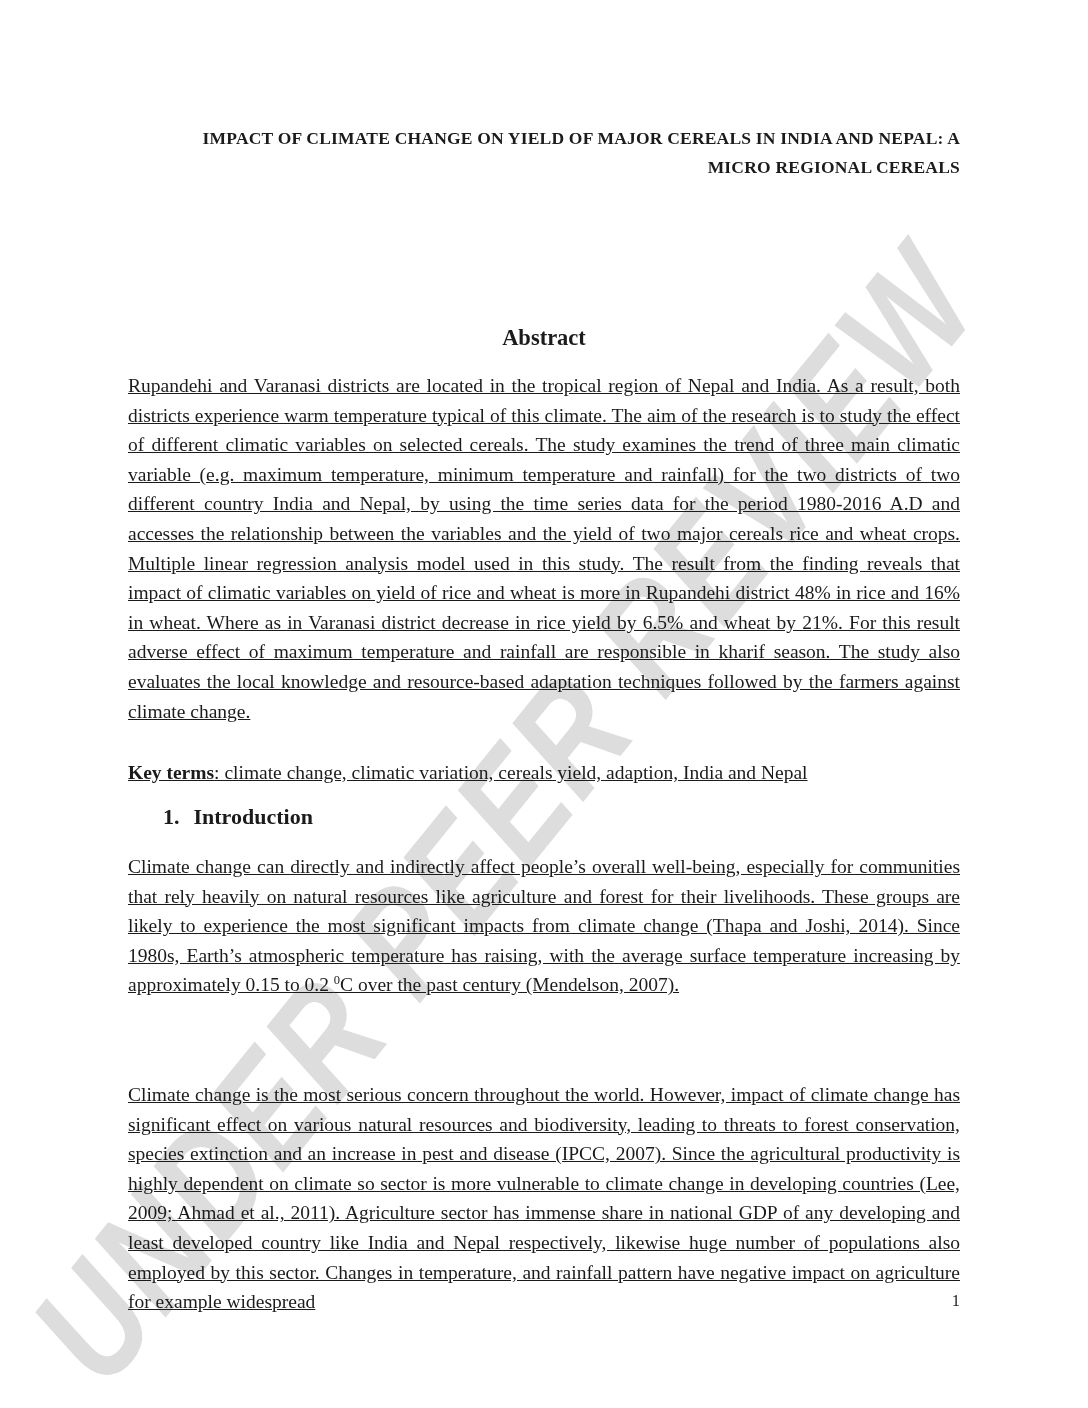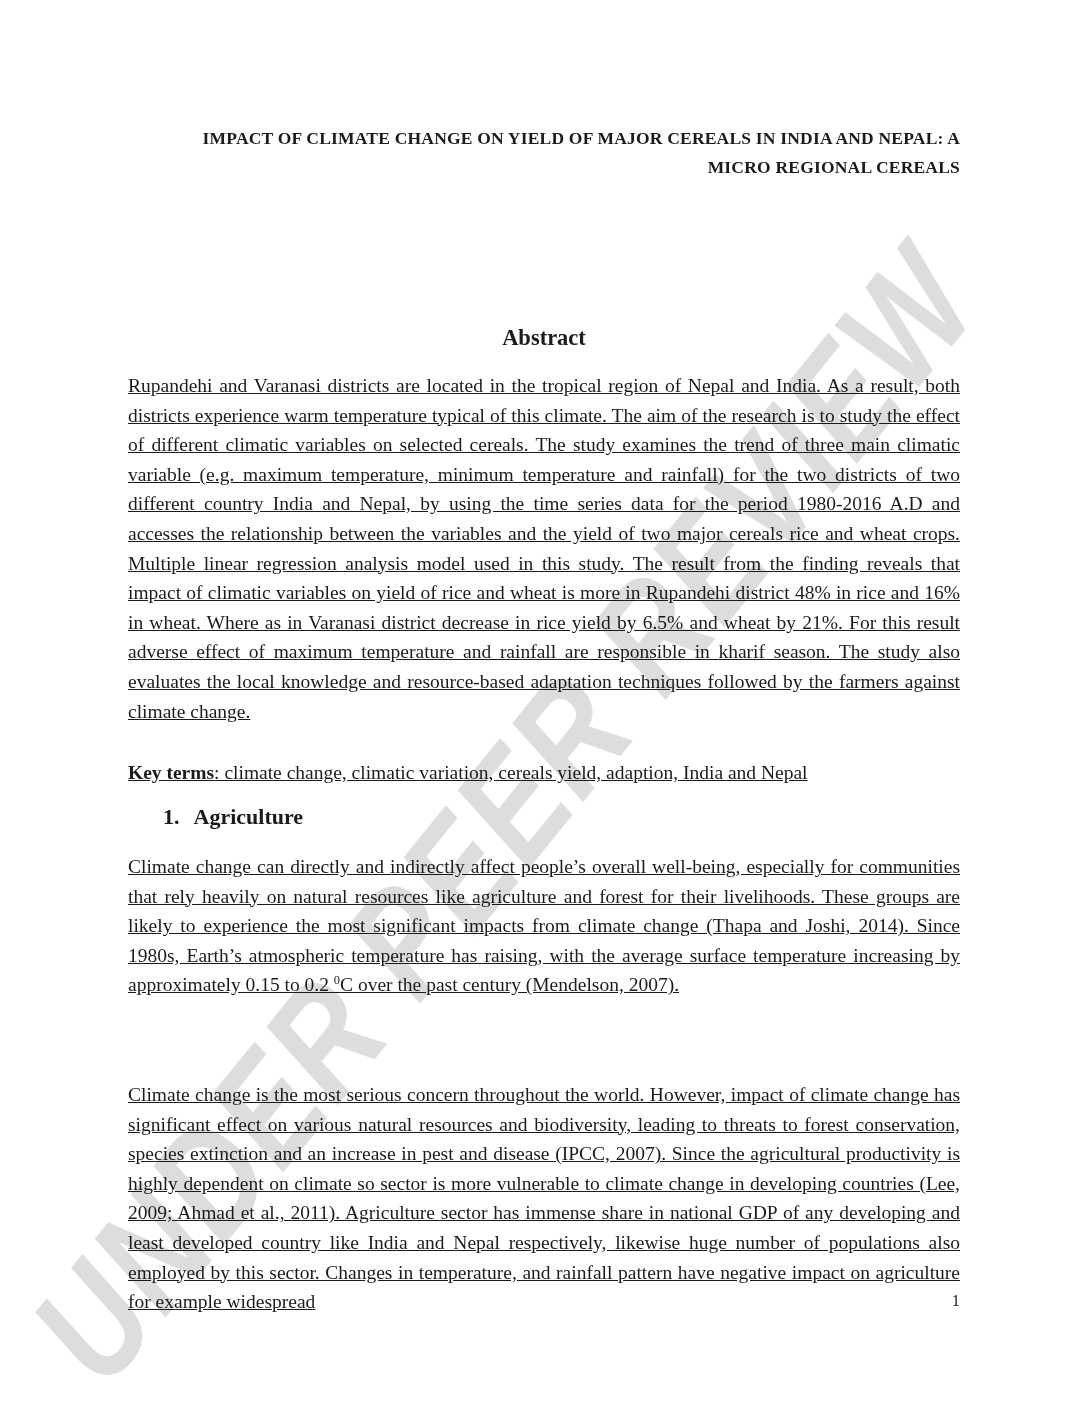--- a/index.html
+++ b/index.html
@@ -98,21 +98,21 @@
 
     <div class="abstract-heading">Abstract</div>
 
     <div class="body-text abstract-body">Rupandehi and Varanasi districts are located in the tropical region of Nepal and India. As a result, both districts experience warm temperature typical of this climate. The aim of the research is to study the effect of different climatic variables on selected cereals. The study examines the trend of three main climatic variable (e.g. maximum temperature, minimum temperature and rainfall) for the two districts of two different country India and Nepal, by using the time series data for the period 1980-2016 A.D and accesses the relationship between the variables and the yield of two major cereals rice and wheat crops. Multiple linear regression analysis model used in this study. The result from the finding reveals that impact of climatic variables on yield of rice and wheat is more in Rupandehi district 48% in rice and 16% in wheat. Where as in Varanasi district decrease in rice yield by 6.5% and wheat by 21%. For this result adverse effect of maximum temperature and rainfall are responsible in kharif season. The study also evaluates the local knowledge and resource-based adaptation techniques followed by the farmers against climate change.</div>
 
     <div class="body-text key-terms">
       <span class="label">Key terms</span><span>: climate change, climatic variation, cereals yield, adaption, India and Nepal</span>
     </div>
 
     <div class="intro-heading">
-      <span class="num">1.</span><span>Agriculture</span>
+      <span class="num">1.</span><span>Introduction</span>
     </div>
 
     <div class="body-text para-1">
       <span>Climate change can directly and indirectly affect people’s overall well-being, especially for communities that rely heavily on natural resources like agriculture and forest for their livelihoods. These groups are likely to experience the most significant impacts from climate change (Thapa and Joshi, 2014). Since 1980s, Earth’s atmospheric temperature has raising, with the average surface temperature increasing by approximately 0.15 to 0.2 </span><span class="sup">0</span><span>C over the past century (Mendelson, 2007).</span>
     </div>
 
     <div class="body-text para-2">Climate change is the most serious concern throughout the world. However, impact of climate change has significant effect on various natural resources and biodiversity, leading to threats to forest conservation, species extinction and an increase in pest and disease (IPCC, 2007).  Since the agricultural productivity is highly dependent on climate so sector is more vulnerable to climate change in developing countries (Lee, 2009; Ahmad et al., 2011). Agriculture sector has immense share in national GDP of any developing and least developed country like India and Nepal respectively, likewise huge number of populations also employed by this sector. Changes in temperature, and rainfall pattern have negative impact on agriculture for example widespread</div>
 
     <div class="page-number">1</div>
 

